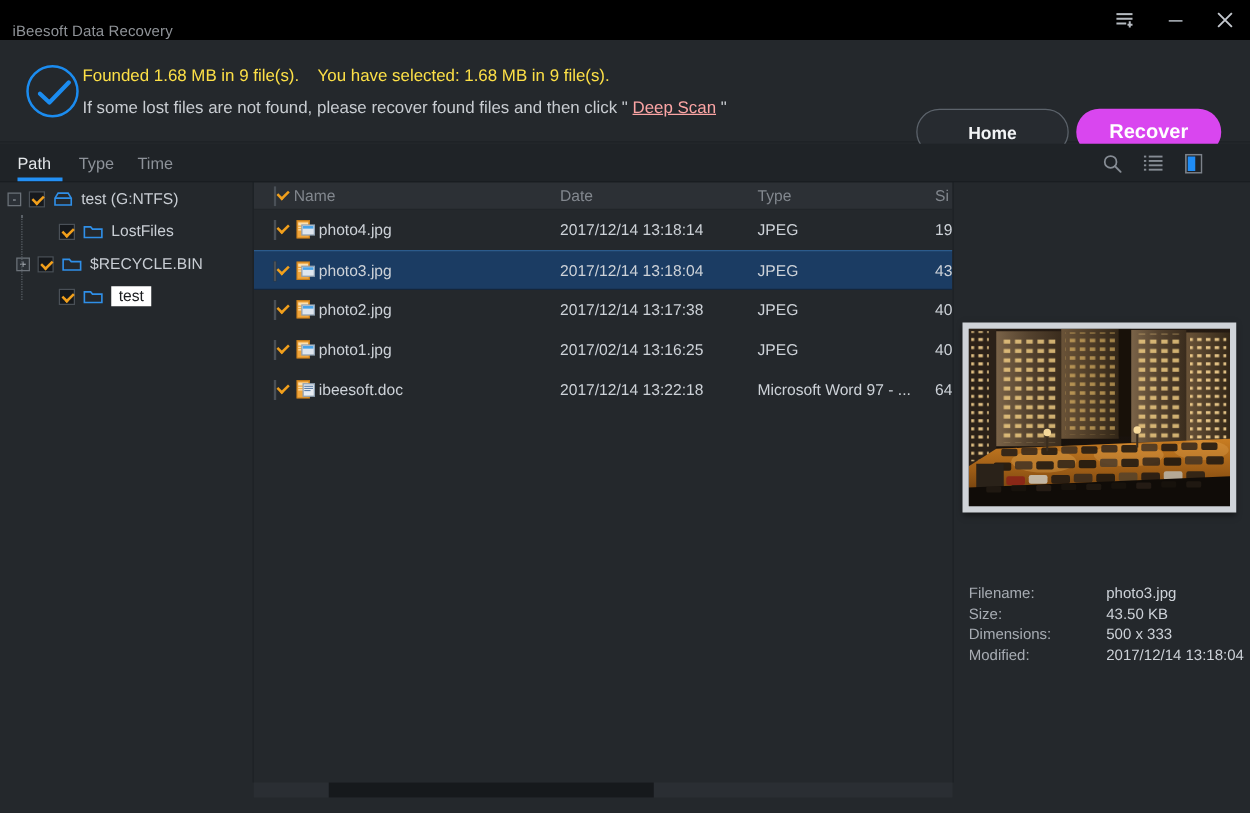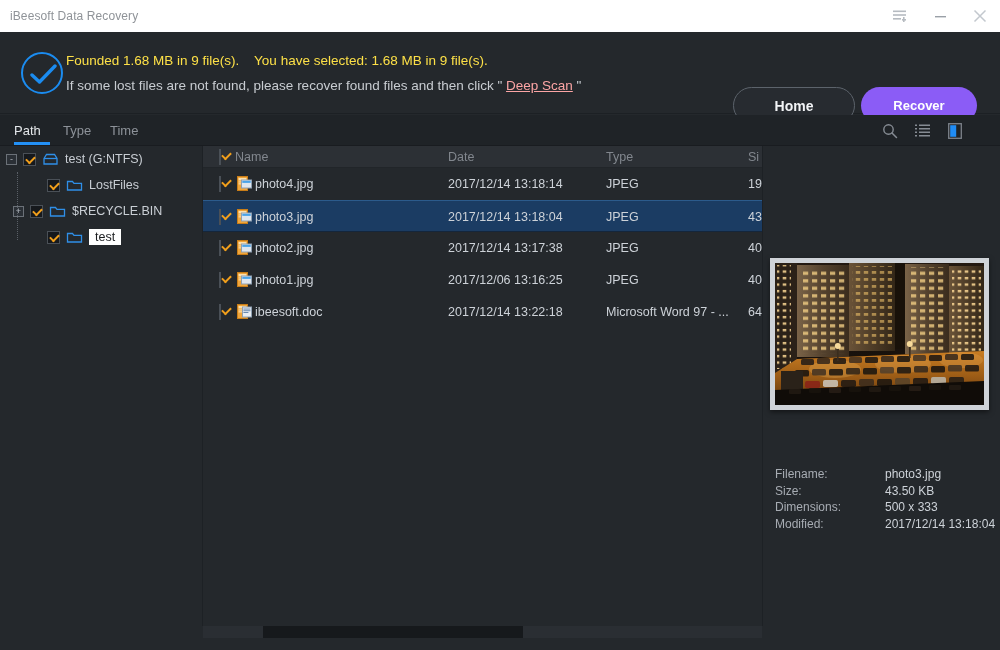--- a/index.html
+++ b/index.html
@@ -12,22 +12,22 @@
   .app {
     position: relative;
     width: 1000px; height: 650px;
     background: #24282c;
   }
 
   
   .titlebar {
     position: absolute; top: 0; left: 0;
     width: 1000px; height: 32px;
-    background: #ffffff;
-    display: flex; align-items: center;
+    background: #000000;
+    display: flex; align-items: flex-end;
   }
   .title-text {
     margin-left: 10px;
     font-size: 12px;
     color: #8f9398;
     letter-spacing: .1px;
   }
   .win-controls {
     position: absolute; right: 0; top: 0;
     height: 32px; display: flex; align-items: center;
@@ -75,23 +75,23 @@
     background: #272b30;
     color: #f2f4f6;
     font-size: 14px; font-weight: bold;
     display: flex; align-items: center; justify-content: center;
     cursor: pointer;
   }
   .btn-recover {
     position: absolute; left: 861px; top: 55px;
     width: 116px; height: 37px;
     border: none; border-radius: 19px;
-    background: #8b5cf6;
+    background: #d946ef;
     color: #ffffff;
-    font-size: 13px; font-weight: bold;
+    font-size: 16px; font-weight: bold;
     display: flex; align-items: center; justify-content: center;
     cursor: pointer;
   }
 
   
   .tabstrip {
     position: absolute; top: 115px; left: 0;
     width: 1000px; height: 31px;
     background: #1f2327;
     border-bottom: 1px solid #191c20;
@@ -451,21 +451,21 @@
         <svg width="15" height="15" viewBox="0 0 15 15">
           <rect x="0.5" y="0.5" width="10" height="14" fill="#f0a63c" stroke="#c87d18"></rect>
           <rect x="1.6" y="2" width="7.8" height="2.4" fill="#fbe0b0"></rect>
           <rect x="1.6" y="5.4" width="7.8" height="1.1" fill="#fbe0b0"></rect>
           <rect x="1.6" y="7.3" width="7.8" height="1.1" fill="#fbe0b0"></rect>
           <rect x="4.5" y="4" width="10" height="8" fill="#dfe6ee" stroke="#8fa0b2"></rect>
           <rect x="5.3" y="4.8" width="8.4" height="2.1" fill="#4aa3e8"></rect>
         </svg>
       </span>
       <span class="cell c-name">photo1.jpg</span>
-      <span class="cell c-date">2017/12/06 13:16:25</span>
+      <span class="cell c-date">2017/02/14 13:16:25</span>
       <span class="cell c-type">JPEG</span>
       <span class="cell c-size">40</span>
     </div>
 
     <div class="frow">
       <span class="rck"><span class="ck"></span></span>
       <span class="fico">
         <svg width="15" height="15" viewBox="0 0 15 15">
           <rect x="0.5" y="0.5" width="10" height="14" fill="#f0a63c" stroke="#c87d18"></rect>
           <rect x="1.6" y="2" width="7.8" height="2.4" fill="#fbe0b0"></rect>

